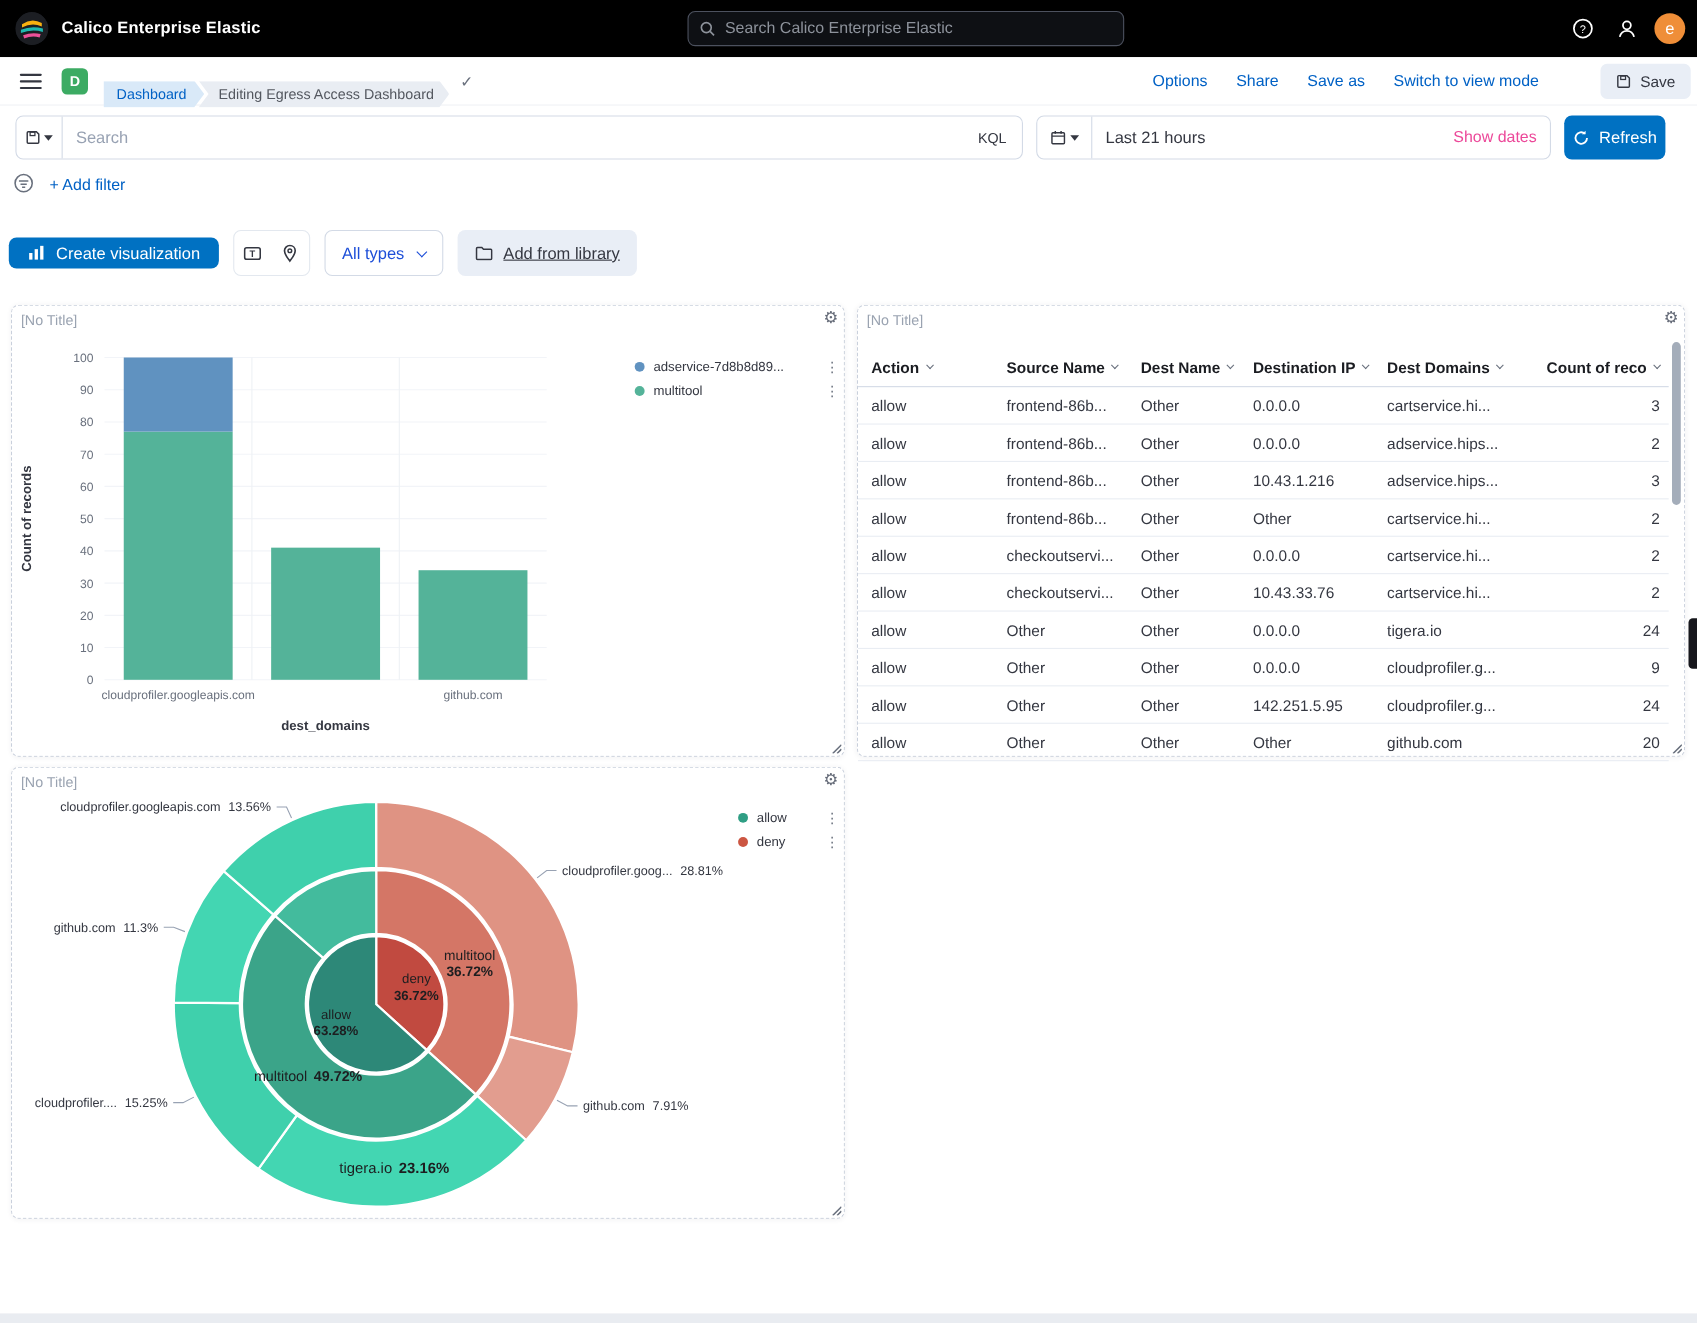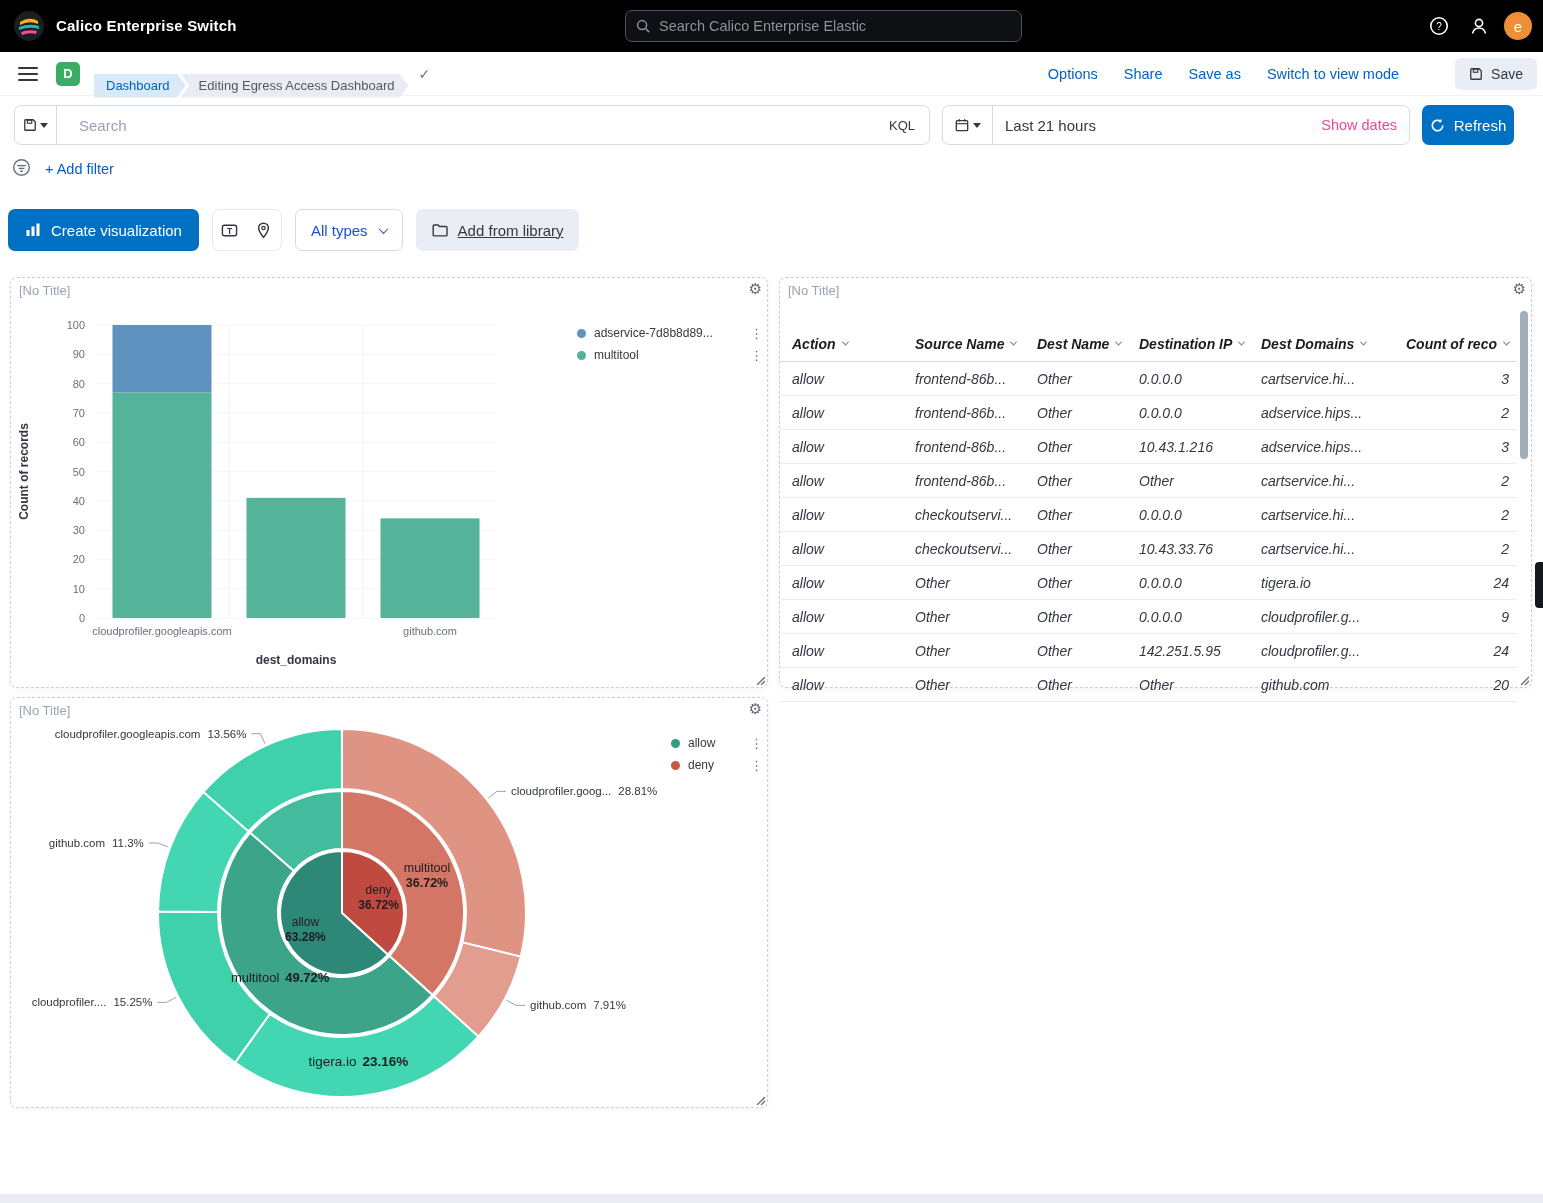--- a/index.html
+++ b/index.html
@@ -25,39 +25,39 @@
   .crumb { height:24px; display:flex; align-items:center; font-size:13px;margin-top:24px; }
   .crumb-first { background:#d9e9f8; color:#0061c5; padding:0 16px 0 12px; clip-path:polygon(0 0,calc(100% - 9px) 0,100% 50%,calc(100% - 9px) 100%,0 100%); }
   .crumb-last { background:#e9edf3; color:#53575f; padding:0 14px 0 18px; margin-left:-5px; clip-path:polygon(0 0,calc(100% - 9px) 0,100% 50%,calc(100% - 9px) 100%,0 100%,9px 50%); }
   .check-icon { color:#69707d; font-size:14px; margin-left:10px; }
   .nav-right { margin-left:auto; display:flex; align-items:center; gap:26px; }
   .nav-link { color:#0061c5; font-size:14.5px; cursor:pointer; text-decoration:none; }
   .btn-savetop { height:32px; padding:0 14px; background:#e9eef6; border:none; border-radius:6px; color:#343741; font-size:14px; display:flex; align-items:center; gap:8px; margin-left:30px; cursor:pointer; font-family:inherit; }
 
   
   .querybar { position:absolute; left:14px; top:105px; right:5px; height:40px; display:flex; }
-  .search-group { width:916px; display:flex; align-items:stretch; border:1px solid #d3dae6; border-radius:7px; background:#fff;gap:10px; }
+  .search-group { width:916px; display:flex; align-items:stretch; border:1px solid #d3dae6; border-radius:7px; background:#fff; }
   .save-query-btn { width:42px; border-right:1px solid #d3dae6; display:flex; align-items:center; justify-content:center; gap:3px; color:#343741; cursor:pointer; }
   .search-group input { flex:1; border:none; outline:none; padding:0 12px; font-size:15px; color:#343741; font-family:inherit; background:transparent; }
   .search-group input::placeholder { color:#98a2b3; }
   .kql-badge { align-self:center; padding:0 14px; font-size:13px; color:#343741; cursor:pointer; }
   .date-group { margin-left:12px; width:468px; display:flex; align-items:stretch; border:1px solid #d3dae6; border-radius:7px; background:#fff; }
   .cal-btn { width:50px; border-right:1px solid #d3dae6; display:flex; align-items:center; justify-content:center; gap:4px; color:#343741; cursor:pointer; }
   .time-text { align-self:center; padding-left:12px; font-size:15px; color:#343741; cursor:pointer; }
   .show-dates { margin-left:auto; align-self:center; padding-right:12px; color:#ec4899; font-size:14.5px; cursor:pointer; }
   .btn-refresh { margin-left:12px; width:92px; background:#0071c2; border:none; border-radius:7px; color:#fff; font-size:15px; display:flex; align-items:center; justify-content:center; gap:9px; cursor:pointer; font-family:inherit; }
 
   
   .filterrow { position:absolute; left:12px; top:157px; display:flex; align-items:center; gap:14px; height:24px; }
   .filter-icon { color:#69707d; }
   .add-filter { color:#0061c5; font-size:14.5px; cursor:pointer; }
 
   
   .actionsrow { position:absolute; left:8px; top:209px; display:flex; align-items:center; gap:13px; height:42px; }
-  .btn-primary { height:42px; background:#0071c2; border:none; border-radius:7px; color:#fff; font-size:15px; font-weight:500; display:flex; align-items:center; gap:10px; padding:0 17px; cursor:pointer; font-family:inherit; }
+  .btn-primary { height:28px; background:#0071c2; border:none; border-radius:7px; color:#fff; font-size:15px; font-weight:500; display:flex; align-items:center; gap:10px; padding:0 17px; cursor:pointer; font-family:inherit; }
   .icon-pair { height:42px; display:flex; align-items:center; border-radius:7px; border:1px solid #e3e8ef; }
   .icon-btn { width:34px; height:42px; display:flex; align-items:center; justify-content:center; color:#343741; cursor:pointer; background:none; border:none; }
   .dropdown { height:42px; border:1px solid #d3dae6; border-radius:7px; background:#fff; display:flex; align-items:center; gap:12px; padding:0 15px; font-size:15px; color:#1d4ed8; cursor:pointer; font-family:inherit; }
   .btn-library { height:42px; background:#e9eef6; border:none; border-radius:7px; display:flex; align-items:center; gap:10px; padding:0 16px; font-size:15px; color:#343741; cursor:pointer; font-family:inherit; }
   .btn-library .lbl { text-decoration:underline; }
 
   .chev { display:inline-block; width:7px; height:7px; border-right:1.6px solid currentColor; border-bottom:1.6px solid currentColor; transform:rotate(45deg) translate(-1px,-1px); }
   .chev.small { width:5px; height:5px; border-width:1.4px; color:#69707d; }
   .caret { display:inline-block; width:0; height:0; border-left:4px solid transparent; border-right:4px solid transparent; border-top:5px solid currentColor; }
 
@@ -76,21 +76,21 @@
   .axis-title { font-size:12px; font-weight:700; fill:#343741; font-family:"Liberation Sans",sans-serif; }
 
   .legend { position:absolute; width:186px; }
   #panel-bar .legend { left:566px; top:44px; }
   #panel-pie .legend { left:660px; top:34px; width:92px; }
   .legend-item { display:flex; align-items:center; gap:8px; height:22px; font-size:12px; color:#343741; }
   .dot { width:9px; height:9px; border-radius:50%; flex:0 0 auto; }
   .kebab { margin-left:auto; color:#69707d; font-size:13px; background:none; border:none; cursor:pointer; }
 
   
-  .dtable { position:absolute; left:0; top:48px; right:14px;font-style:italic; }
+  .dtable { position:absolute; left:0; top:38px; right:14px; }
   .thead { display:flex; align-items:center; height:36px; padding-left:12px; border-bottom:1px solid #d3dae6; }
   .th { display:flex; align-items:center; gap:7px; font-size:14px; font-weight:700; color:#1a1c21; cursor:pointer; }
   .trow { display:flex; align-items:center; height:34px; padding-left:12px; border-bottom:1px solid #e9edf3; }
   .tcell { font-size:14px; color:#343741; overflow:hidden; white-space:nowrap; }
   .c0 { width:123px; } .c1 { width:122px; } .c2 { width:102px; } .c3 { width:122px; } .c4 { width:122px; }
   .c5 { flex:1; display:flex; justify-content:flex-end; text-align:right; padding-right:8px; }
   .vscroll { position:absolute; right:3px; top:33px; width:8px; height:370px; }
   .vscroll .thumb { width:8px; height:148px; background:#a4adba; border-radius:4px; }
 
   .pie-svg { position:absolute; left:0; top:0; }
@@ -107,21 +107,21 @@
 
   <div class="topbar">
     <div class="logo">
       <svg width="30" height="30" viewBox="0 0 30 30">
         <circle cx="15" cy="15" r="15" fill="#1c1e23"></circle>
         <path d="M6 11 Q15 5 24 10 L24 13 Q15 9 6 14 Z" fill="#f9b110"></path>
         <path d="M5 16 Q15 12 25 15 L25 18 Q15 15 5 19 Z" fill="#20b9af"></path>
         <path d="M7 21 Q15 18 23 20 L22 23 Q15 21 8 24 Z" fill="#ee5098"></path>
       </svg>
     </div>
-    <div class="app-title">Calico Enterprise Switch</div>
+    <div class="app-title">Calico Enterprise Elastic</div>
     <div class="top-search">
       <svg width="15" height="15" viewBox="0 0 16 16">
         <circle cx="6.5" cy="6.5" r="4.8" fill="none" stroke="#8d929b" stroke-width="1.6"></circle>
         <line x1="10.2" y1="10.2" x2="14" y2="14" stroke="#8d929b" stroke-width="1.6"></line>
       </svg>
       <input type="text" placeholder="Search Calico Enterprise Elastic" style="">
     </div>
     <div class="top-icon" style="left:1428px;">
       <svg width="22" height="22" viewBox="0 0 22 22">
           <circle cx="11" cy="11" r="8.2" fill="none" stroke="#fff" stroke-width="1.6"></circle>

